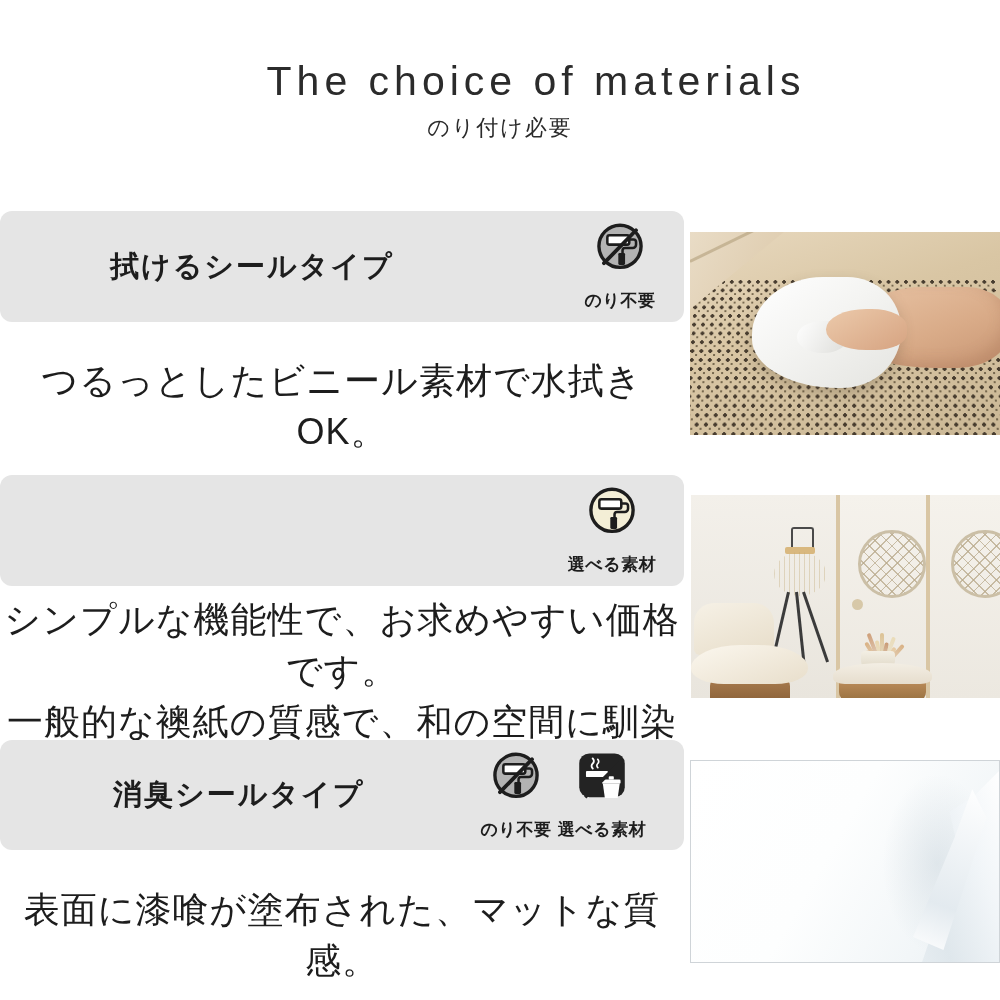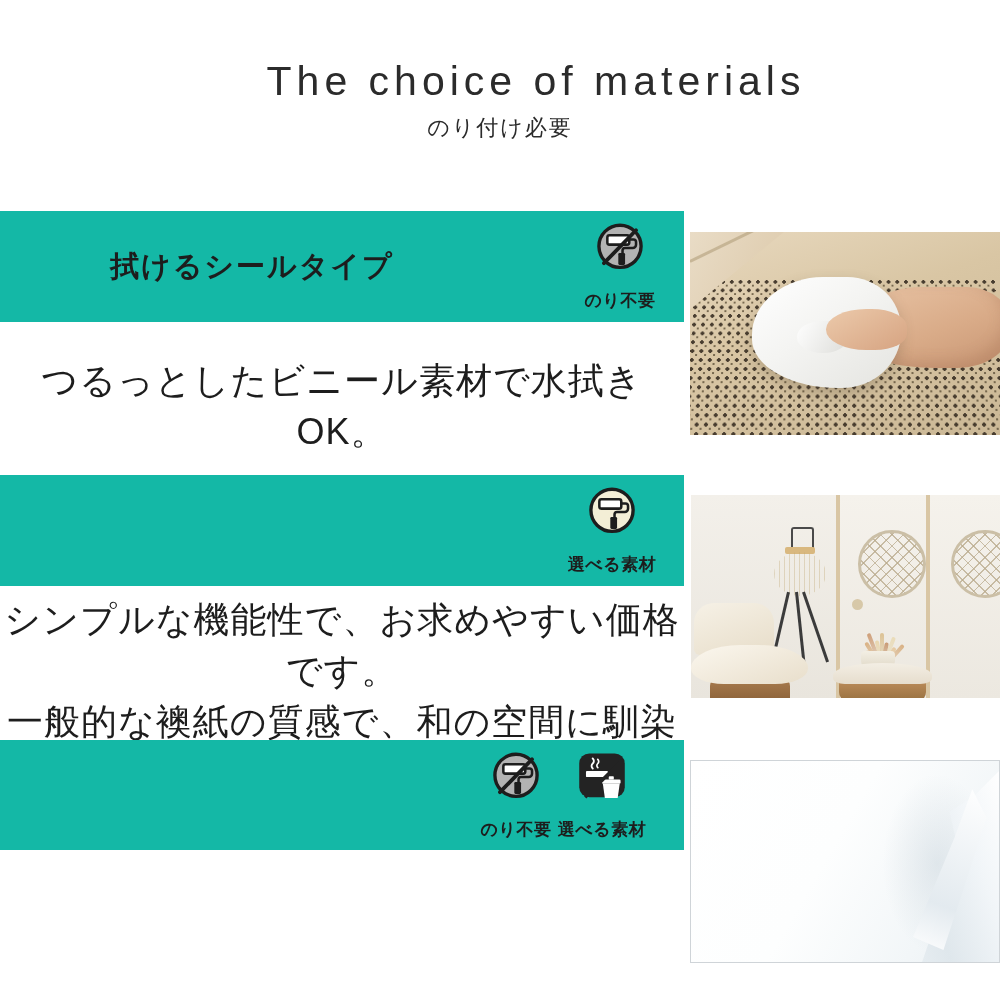--- a/index.html
+++ b/index.html
@@ -52,21 +52,22 @@
   .section-1 { top: 200px; height: 250px; }
   .section-2 { top: 464px; height: 250px; }
   .section-3 { top: 729px; height: 260px; }
 
   .band {
     position: absolute;
     left: 0;
     top: 11px;
     width: 684px;
     height: 111px;
-    background: #14b8a6;
+    background: #e5e5e5;
+    border-radius: 12px;
   }
   .band-3 { top: 11px; height: 110px; }
 
   .band-inner {
     position: absolute;
     left: 0; top: 0;
     width: 684px; height: 100%;
     display: flex;
     align-items: center;
   }
@@ -396,20 +397,21 @@
     <div class="chair-back"></div>
     <div class="chair-base"></div>
     <div class="chair-seat"></div>
   </div>
 </div>
 
 <div class="section section-3">
 
   <div class="band band-3">
     <div class="band-inner">
+      <div class="band-heading heading-pos-3">消臭シールタイプ</div>
 
       <div class="badges badges-3">
         <div class="badge">
           <svg class="badge-ico" viewBox="0 0 64 64">
             <circle cx="32" cy="30" r="25" fill="#b3b3b3" stroke="#1d1d1d" stroke-width="4"></circle>
             <rect x="17" y="17" width="26" height="11" rx="2.5" fill="#ffffff" stroke="#1d1d1d" stroke-width="3"></rect>
             <path d="M43 22 h5 a3 3 0 0 1 3 3 v3 a4 4 0 0 1 -4 4 h-9 a3 3 0 0 0 -3 3 v4" fill="none" stroke="#1d1d1d" stroke-width="3" stroke-linecap="round"></path>
             <rect x="30" y="38" width="8" height="14" rx="1.5" fill="#1d1d1d"></rect>
             <line x1="13" y1="50" x2="51" y2="11" stroke="#1d1d1d" stroke-width="4.5" stroke-linecap="round"></line>
           </svg>
@@ -427,20 +429,21 @@
             <rect x="40" y="31" width="6" height="4" rx="1" fill="#ffffff"></rect>
             <line x1="12" y1="56" x2="56" y2="12" stroke="#232323" stroke-width="4"></line>
             <line x1="12" y1="56" x2="56" y2="12" stroke="#ffffff" stroke-width="1.6" opacity="0"></line>
           </svg>
           <div class="badge-label">選べる素材</div>
         </div>
       </div>
     </div>
   </div>
 
+  <div class="desc desc-3">表面に漆喰が塗布された、マットな質感。</div>
 
   <div class="photo photo-3">
     <div class="paper-sheet"></div>
     <div class="paper-shadow"></div>
     <div class="paper-curl"></div>
     <div class="paper-curl-edge"></div>
   </div>
 </div>
 
 </body></html>

